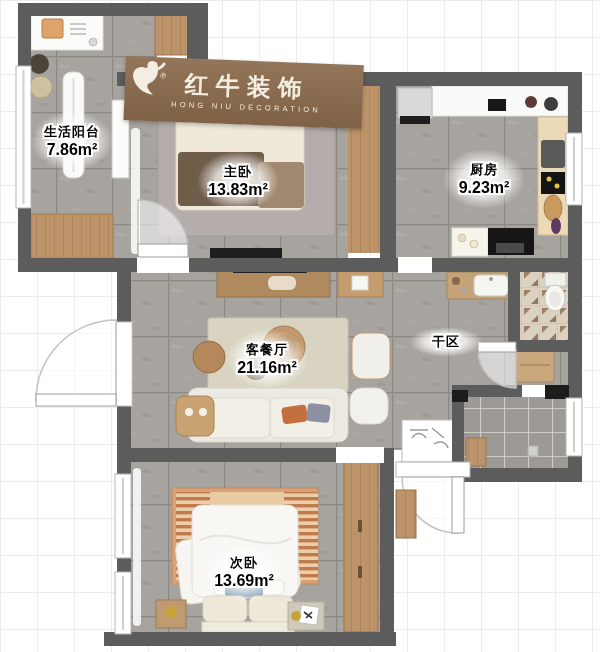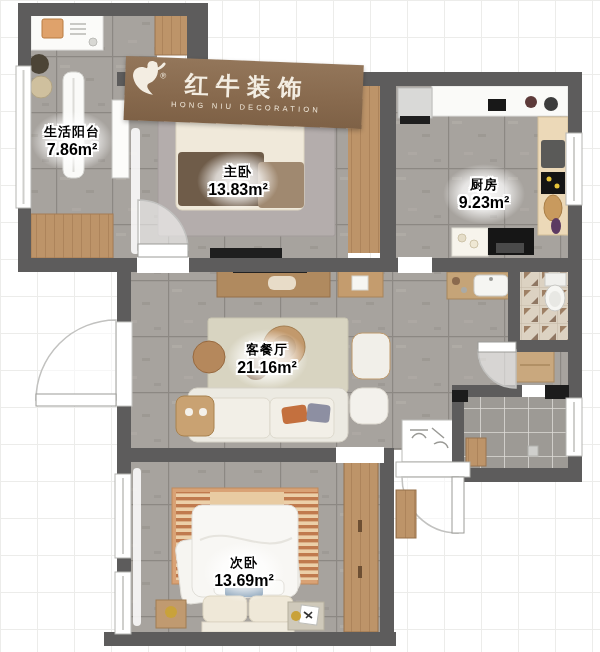--- a/index.html
+++ b/index.html
@@ -277,26 +277,30 @@
 </div>
 
 <div class="room-label" style="left:72px;top:141px">
   <div class="room-name">生活阳台</div>
   <div class="room-area">7.86m²</div>
 </div>
 <div class="room-label" style="left:238px;top:181px">
   <div class="room-name">主卧</div>
   <div class="room-area">13.83m²</div>
 </div>
-<div class="room-label" style="left:484px;top:194px">
+<div class="room-label" style="left:484px;top:179px">
   <div class="room-name">厨房</div>
   <div class="room-area">9.23m²</div>
 </div>
 <div class="room-label" style="left:267px;top:359px">
   <div class="room-name">客餐厅</div>
   <div class="room-area">21.16m²</div>
 </div>
+<div class="room-label" style="left:446px;top:342px;padding:6px 6px">
+  <div class="room-name">干区</div>
+
+</div>
 <div class="room-label" style="left:244px;top:572px">
   <div class="room-name">次卧</div>
   <div class="room-area">13.69m²</div>
 </div>
 
 </div>
 
 </body></html>

